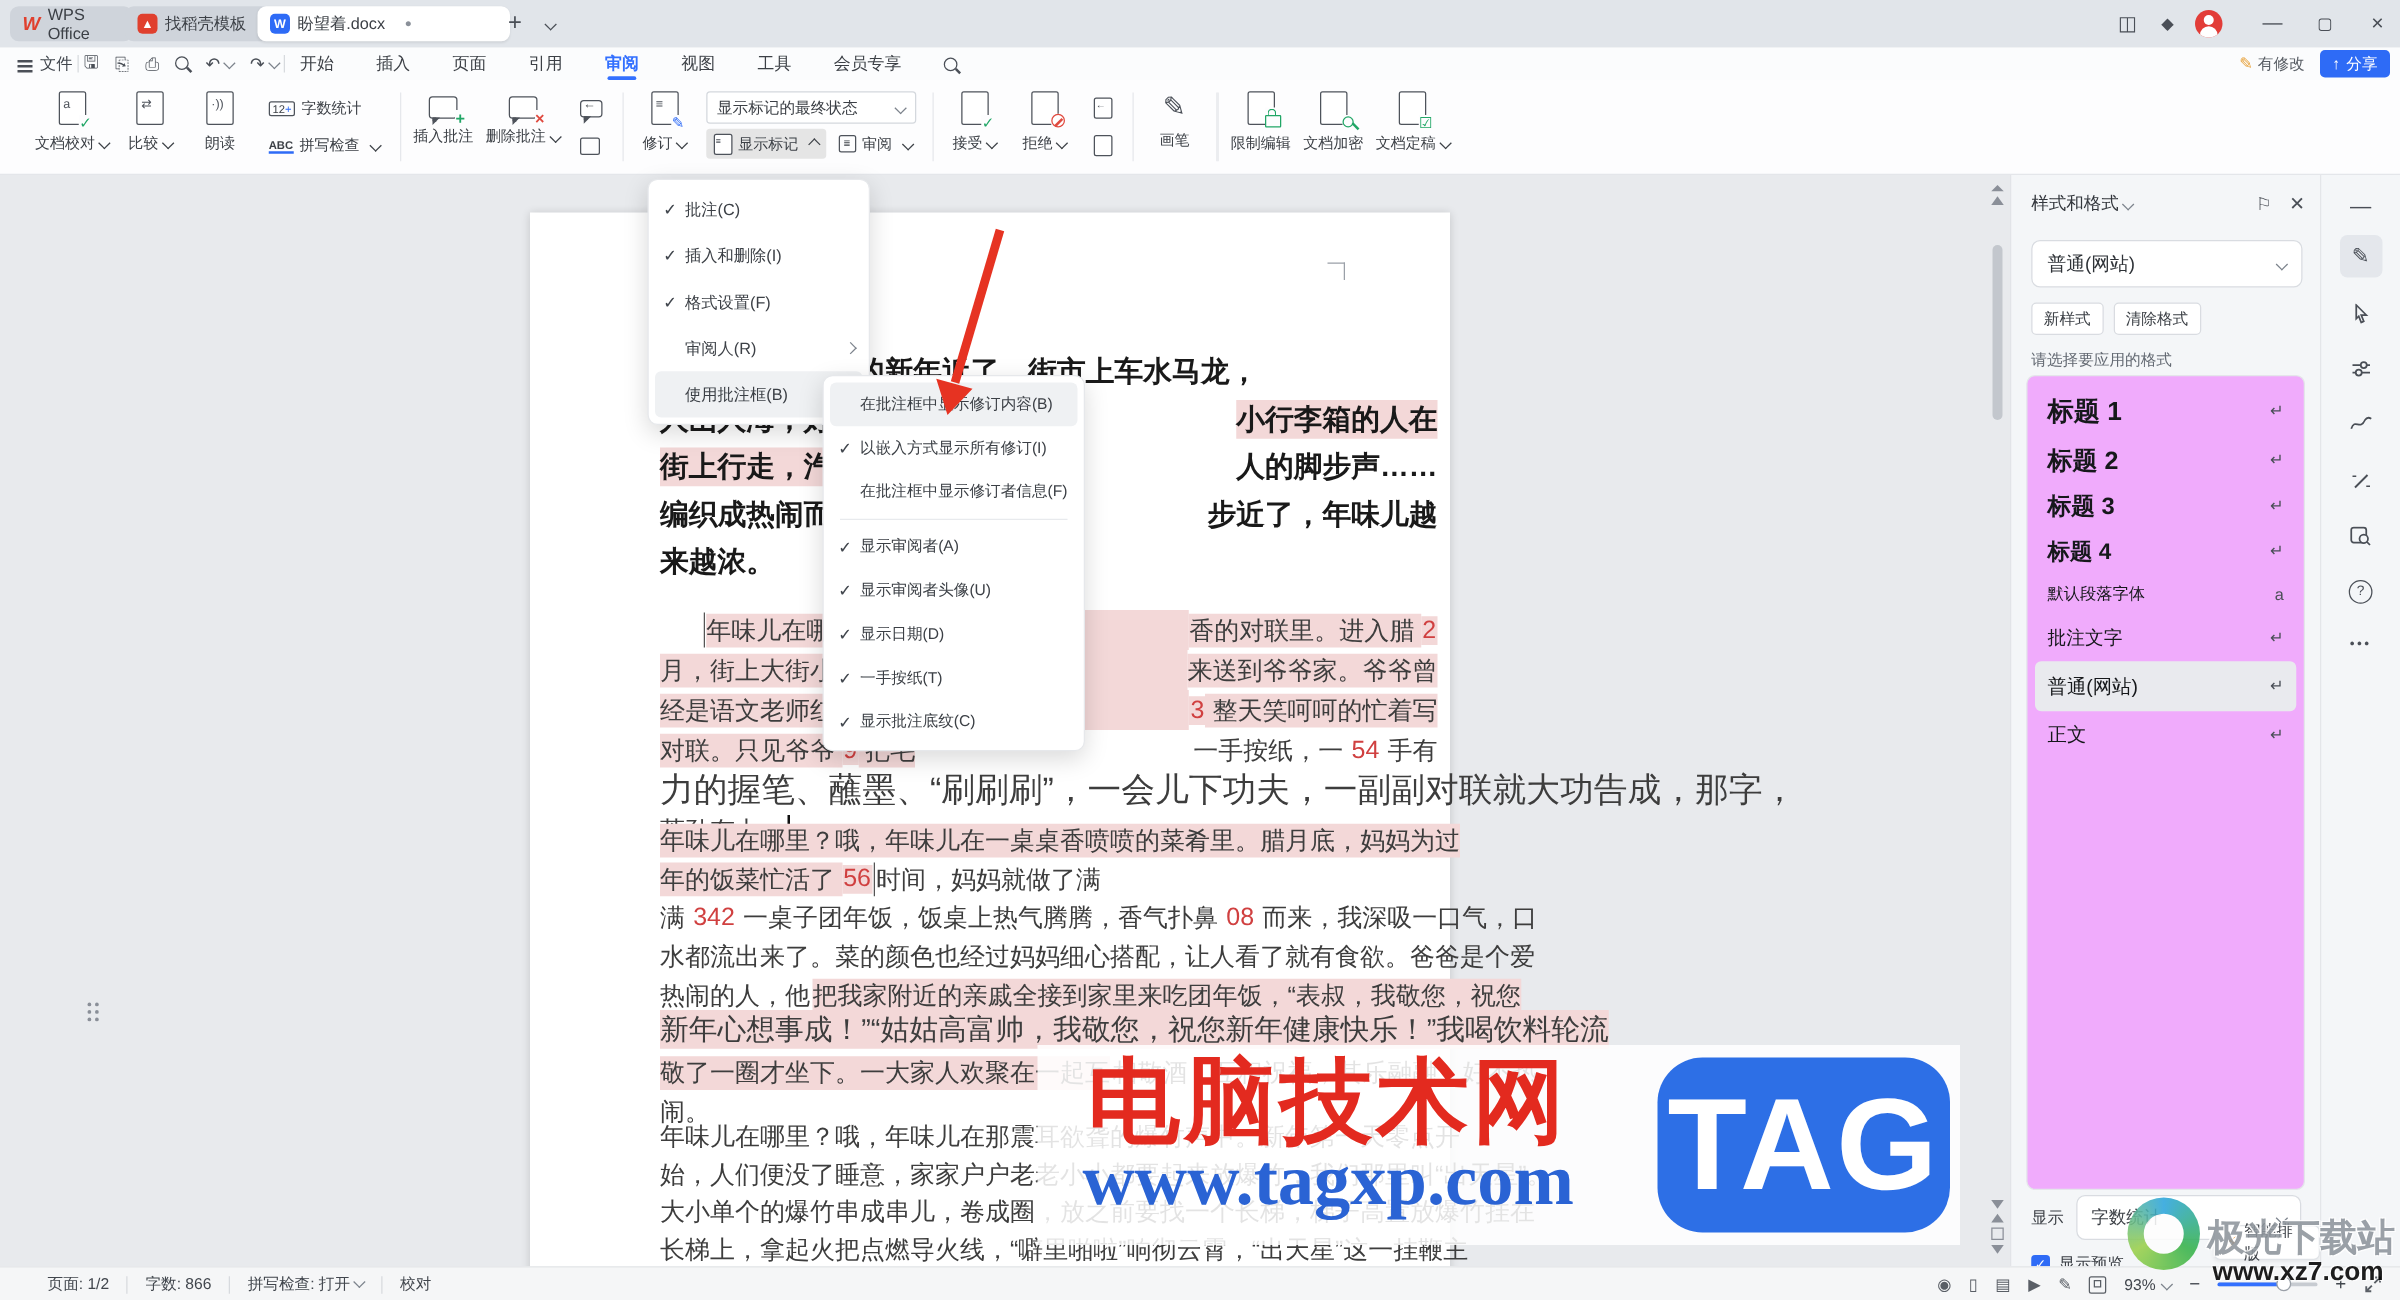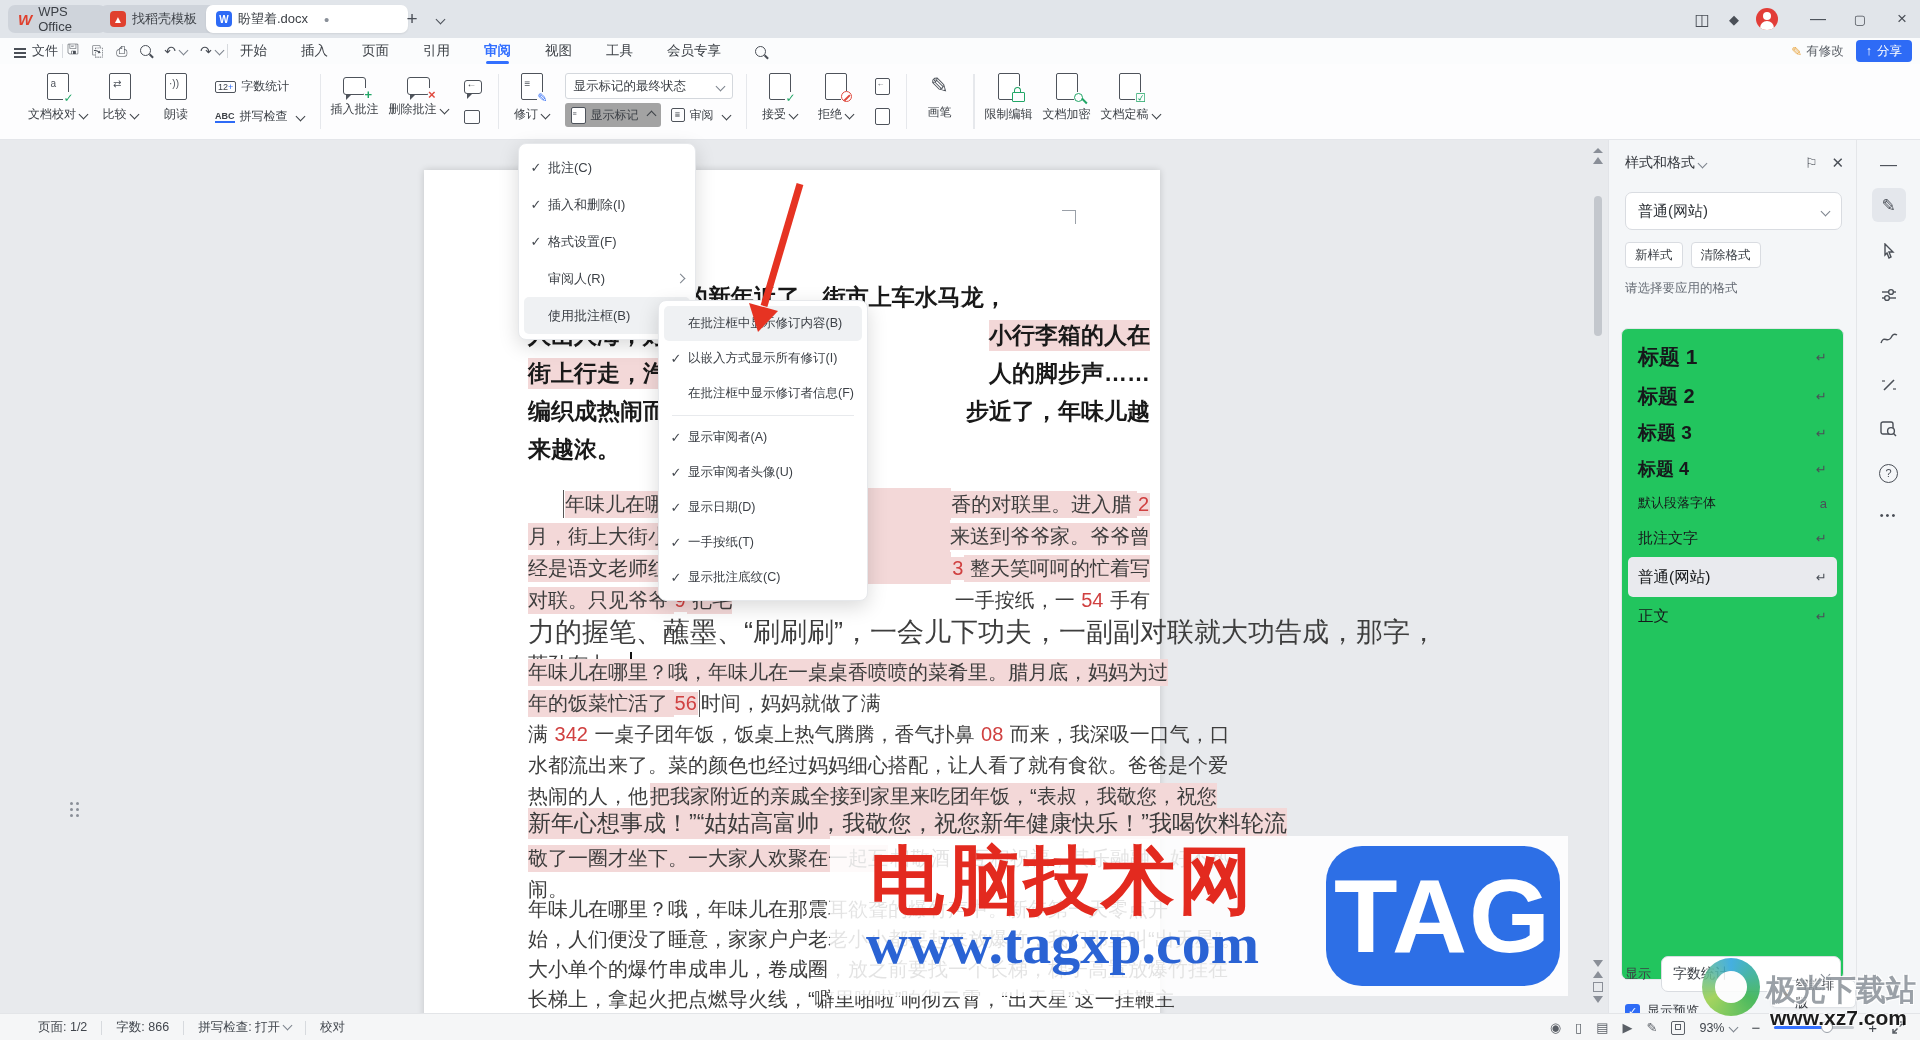--- a/index.html
+++ b/index.html
@@ -43,21 +43,21 @@
   .cv-r{transform:rotate(-45deg);}
   
   .ribbon{position:absolute;left:0;top:64px;width:1920px;height:76px;background:#fdfdfe;border-bottom:1px solid #e4e6ea;
           display:flex;align-items:stretch;padding-left:18px;box-sizing:border-box;}
   .rgroup{display:flex;align-items:stretch;gap:10px;padding:0 10px;}
   .rsep{width:1px;background:#e6e8ec;margin:10px 0;}
   .rbig{display:flex;flex-direction:column;align-items:center;justify-content:flex-start;padding-top:9px;gap:6px;min-width:46px;border-radius:4px;}
   .rlb{font-size:12px;color:#3c4046;white-space:nowrap;display:flex;align-items:center;}
   .rstack{display:flex;flex-direction:column;justify-content:center;gap:6px;}
   .rsm{display:flex;align-items:center;gap:5px;font-size:12px;color:#3c4046;height:24px;padding:0 6px;border-radius:3px;white-space:nowrap;}
-  .rsm.pressed{background:#a3a3a3;}
+  .rsm.pressed{background:#e5e5e5;}
   
   .dc{position:relative;width:20px;height:25px;border:1.6px solid #4e535b;border-radius:2px;background:#fff;}
   .dc .bdg{position:absolute;right:-6px;bottom:-5px;font-size:12px;font-weight:bold;background:#fdfdfe;line-height:1;}
   .dc .inn{position:absolute;left:3px;top:5px;font-size:10px;color:#4e535b;line-height:1;}
   .grn{color:#21a666;} .redc{color:#e04a3f;} .blu{color:#2e6bf6;}
   .slashc{position:relative;width:12px;height:12px;border:1.8px solid #e04a3f;border-radius:50%;display:inline-block;background:#fff;}
   .slashc::after{content:"";position:absolute;left:1px;top:4.5px;width:8px;height:1.8px;background:#e04a3f;transform:rotate(-45deg);}
   .bub{position:relative;width:21px;height:16px;border:1.6px solid #4e535b;border-radius:3px;background:#fff;margin-top:4px;}
   .bub::after{content:"";position:absolute;left:2px;bottom:-6px;width:0;height:0;border:3px solid transparent;border-top-color:#4e535b;border-left-color:#4e535b;}
   .bub .bdg{position:absolute;right:-7px;bottom:-7px;font-size:13px;font-weight:bold;background:#fdfdfe;line-height:1;}
@@ -94,21 +94,21 @@
   .msep{height:1px;background:#e8eaed;margin:4px 8px;}
   
   .sidebar{position:absolute;left:1608px;top:140px;width:248px;height:873px;background:#f4f6f8;border-left:1px solid #e2e4e8;box-sizing:border-box;}
   .sb-head{position:absolute;left:16px;right:12px;top:14px;display:flex;align-items:center;color:#33373d;font-size:14px;}
   .sb-head .sp{flex:1;}
   .sb-combo{position:absolute;left:16px;right:14px;top:52px;height:38px;background:#fff;border:1px solid #d9dce1;border-radius:7px;
             display:flex;align-items:center;justify-content:space-between;padding:0 12px;font-size:15px;color:#2f3338;box-sizing:border-box;}
   .sb-btns{position:absolute;left:16px;top:102px;display:flex;gap:8px;}
   .sb-btn{height:24px;background:#fff;border:1px solid #d9dce1;border-radius:4px;display:flex;align-items:center;padding:0 9px;font-size:12.5px;color:#3c4046;}
   .sb-prompt{position:absolute;left:16px;top:140px;font-size:12.5px;color:#646a73;}
-  .sb-list{position:absolute;left:12px;right:12px;top:160px;height:652px;background:#22c55e;border:1px solid #e4e6ea;border-radius:7px;padding:8px 6px;box-sizing:border-box;margin-top:28px;}
+  .sb-list{position:absolute;left:12px;right:12px;top:160px;height:652px;background:#f0abfc;border:1px solid #e4e6ea;border-radius:7px;padding:8px 6px;box-sizing:border-box;}
   .st-item{display:flex;align-items:center;justify-content:space-between;padding:0 10px;border-radius:5px;color:#16181b;}
   .st-item .mk{color:#4a4f57;font-size:13px;font-weight:normal;}
   .st-item.sel{background:#e9eaee;}
   .st-item:nth-child(1){height:40px;font-size:21px;font-weight:bold;}
   .st-item:nth-child(2){height:38px;font-size:20px;font-weight:bold;}
   .st-item:nth-child(3){height:36px;font-size:19px;font-weight:bold;}
   .st-item:nth-child(4){height:36px;font-size:18px;font-weight:bold;}
   .st-item:nth-child(5){height:32px;font-size:13px;}
   .st-item:nth-child(6){height:38px;font-size:15px;}
   .st-item:nth-child(7){height:40px;font-size:15.5px;}

